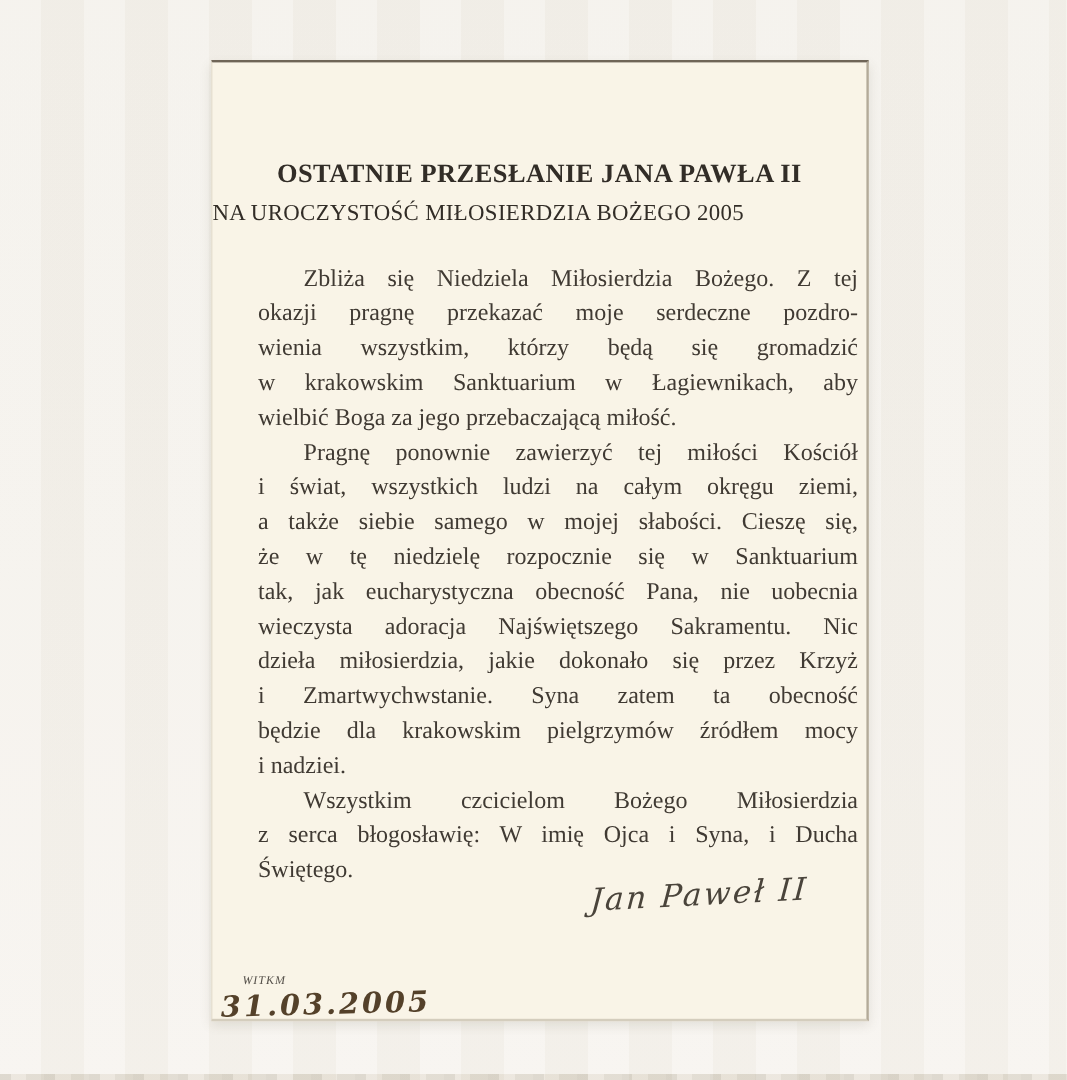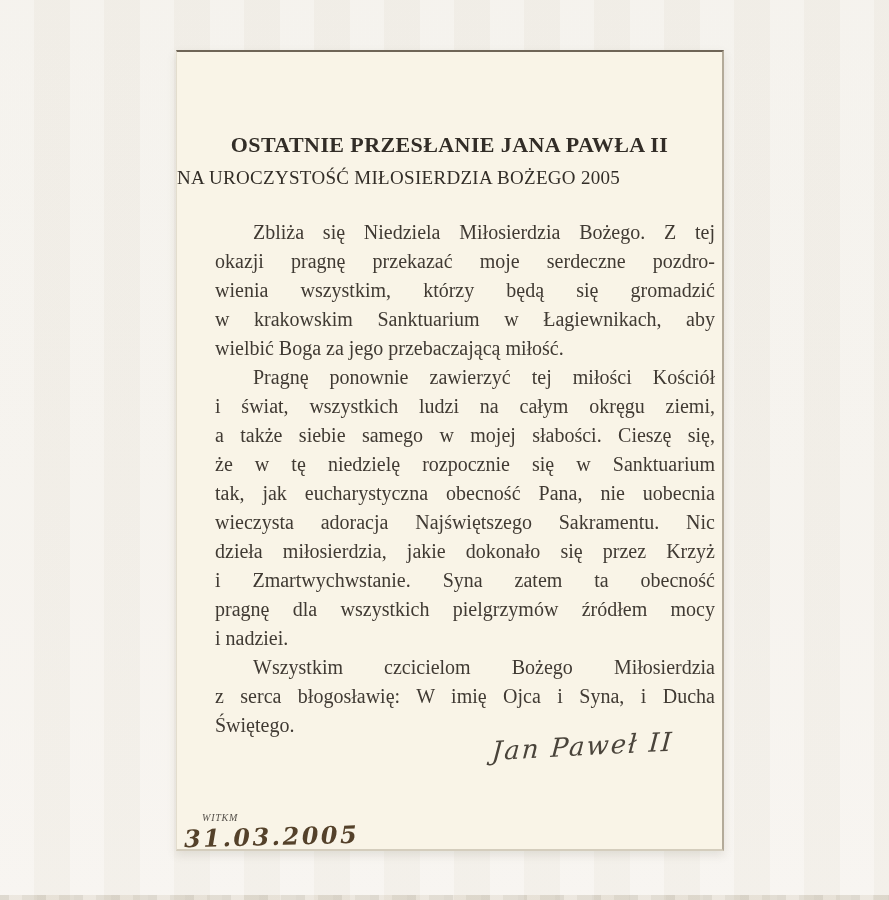--- a/index.html
+++ b/index.html
@@ -138,21 +138,21 @@
         </div>
         <div class="paragraph">
           <div class="line indent">Pragnę ponownie zawierzyć tej miłości Kościół</div>
           <div class="line">i świat, wszystkich ludzi na całym okręgu ziemi,</div>
           <div class="line">a także siebie samego w mojej słabości. Cieszę się,</div>
           <div class="line">że w tę niedzielę rozpocznie się w Sanktuarium</div>
           <div class="line">tak, jak eucharystyczna obecność Pana, nie uobecnia</div>
           <div class="line">wieczysta adoracja Najświętszego Sakramentu. Nic</div>
           <div class="line">dzieła miłosierdzia, jakie dokonało się przez Krzyż</div>
           <div class="line">i Zmartwychwstanie. Syna zatem ta obecność</div>
-          <div class="line">pragnę dla wszystkich pielgrzymów źródłem mocy</div>
+          <div class="line">będzie dla krakowskim pielgrzymów źródłem mocy</div>
           <div class="line last">i nadziei.</div>
         </div>
         <div class="paragraph">
           <div class="line indent">Wszystkim czcicielom Bożego Miłosierdzia</div>
           <div class="line">z serca błogosławię: W imię Ojca i Syna, i Ducha</div>
           <div class="line last">Świętego.</div>
         </div>
       </div>
     <div class="signature">Jan Paweł II</div>
     <div class="imprint">WITKM</div>

